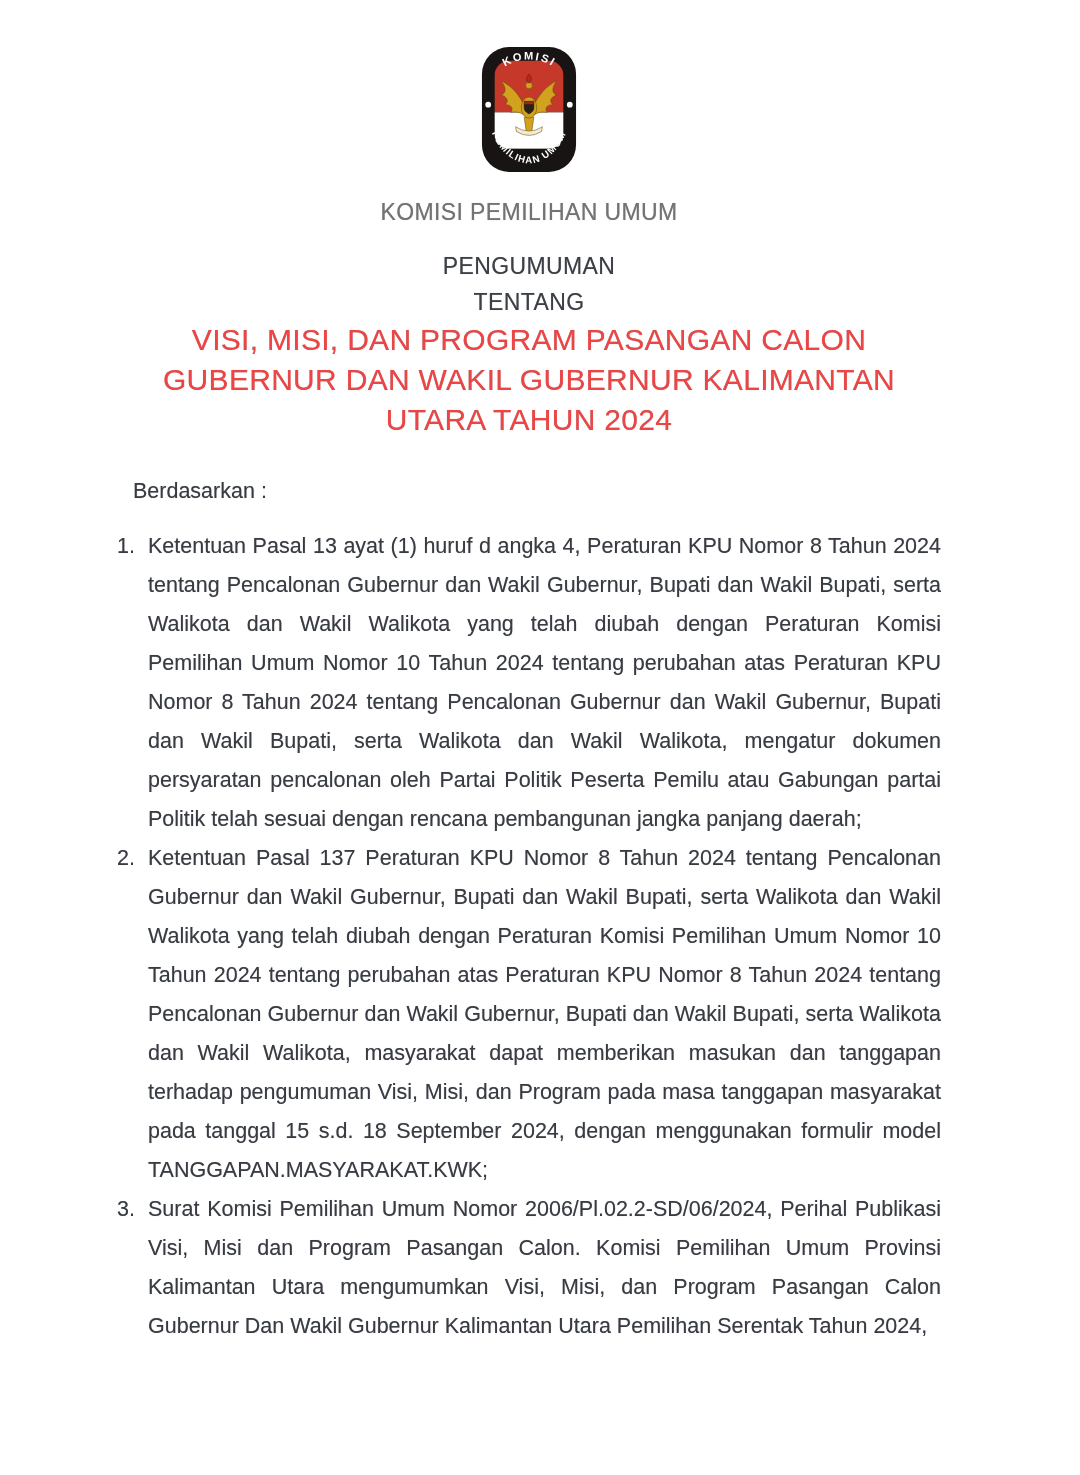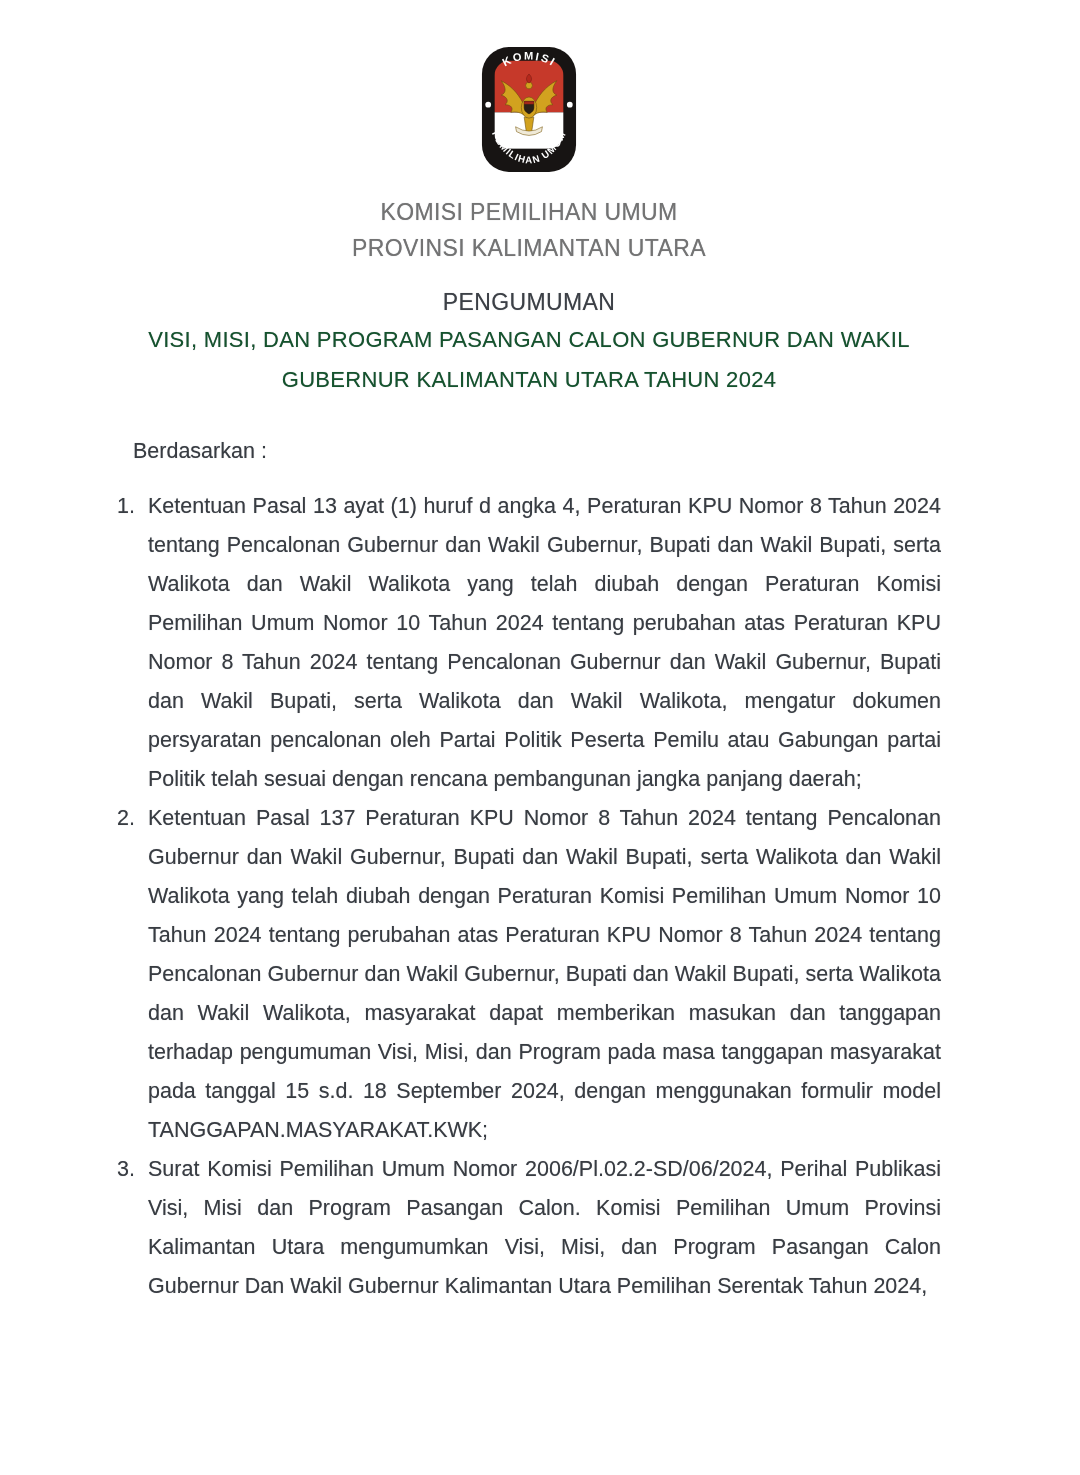--- a/index.html
+++ b/index.html
@@ -40,24 +40,24 @@
     font-size: 23px;
     line-height: 36px;
     letter-spacing: 0.4px;
     color: #3c4046;
     text-shadow: 0 0 0.7px rgba(70,75,85,0.55);
   }
   .subject {
     margin: 0 auto;
     max-width: 800px;
     text-align: center;
-    font-size: 22px;
+    font-size: 30px;
     line-height: 40px;
     letter-spacing: 0.3px;
-    color: #14532d;
+    color: #ef4444;
     text-shadow: 0 0 0.7px rgba(70,75,85,0.55);
   }
   .body-text {
     margin-top: 32px;
     font-size: 21.5px;
     line-height: 39px;
     color: #383c42;
     text-shadow: 0 0 0.7px rgba(70,75,85,0.5);
   }
   .intro {
@@ -124,25 +124,25 @@
           <textPath href="#arcTop" startOffset="50%" text-anchor="middle">KOMISI</textPath>
         </text>
         <text font-size="10" font-weight="bold" fill="#ffffff" letter-spacing="1.2" font-family="Liberation Sans, sans-serif">
           <textPath href="#arcBot" startOffset="50%" text-anchor="middle">PEMILIHAN UMUM</textPath>
         </text>
       </svg>
     </div>
 
     <div class="org">
       <div>KOMISI PEMILIHAN UMUM</div>
-      <div>PROVINSI KALIMANTAN UTARA</div>
     </div>
 
     <div class="doc-head">
       <div>PENGUMUMAN</div>
+      <div>TENTANG</div>
       <div class="subject">VISI, MISI, DAN PROGRAM PASANGAN CALON GUBERNUR DAN WAKIL GUBERNUR KALIMANTAN UTARA TAHUN 2024</div>
     </div>
 
     <div class="body-text">
       <p class="intro">Berdasarkan :</p>
 
       <ol class="num-list">
         <li class="list-item">
           <span class="item-number">1.</span>
           <span class="item-text">Ketentuan Pasal 13 ayat (1) huruf d angka 4, Peraturan KPU Nomor 8 Tahun 2024 tentang Pencalonan Gubernur dan Wakil Gubernur, Bupati dan Wakil Bupati, serta Walikota dan Wakil Walikota yang telah diubah dengan Peraturan Komisi Pemilihan Umum Nomor 10 Tahun 2024 tentang perubahan atas Peraturan KPU Nomor 8 Tahun 2024 tentang Pencalonan Gubernur dan Wakil Gubernur, Bupati dan Wakil Bupati, serta Walikota dan Wakil Walikota, mengatur dokumen persyaratan pencalonan oleh Partai Politik Peserta Pemilu atau Gabungan partai Politik telah sesuai dengan rencana pembangunan jangka panjang daerah;</span>

